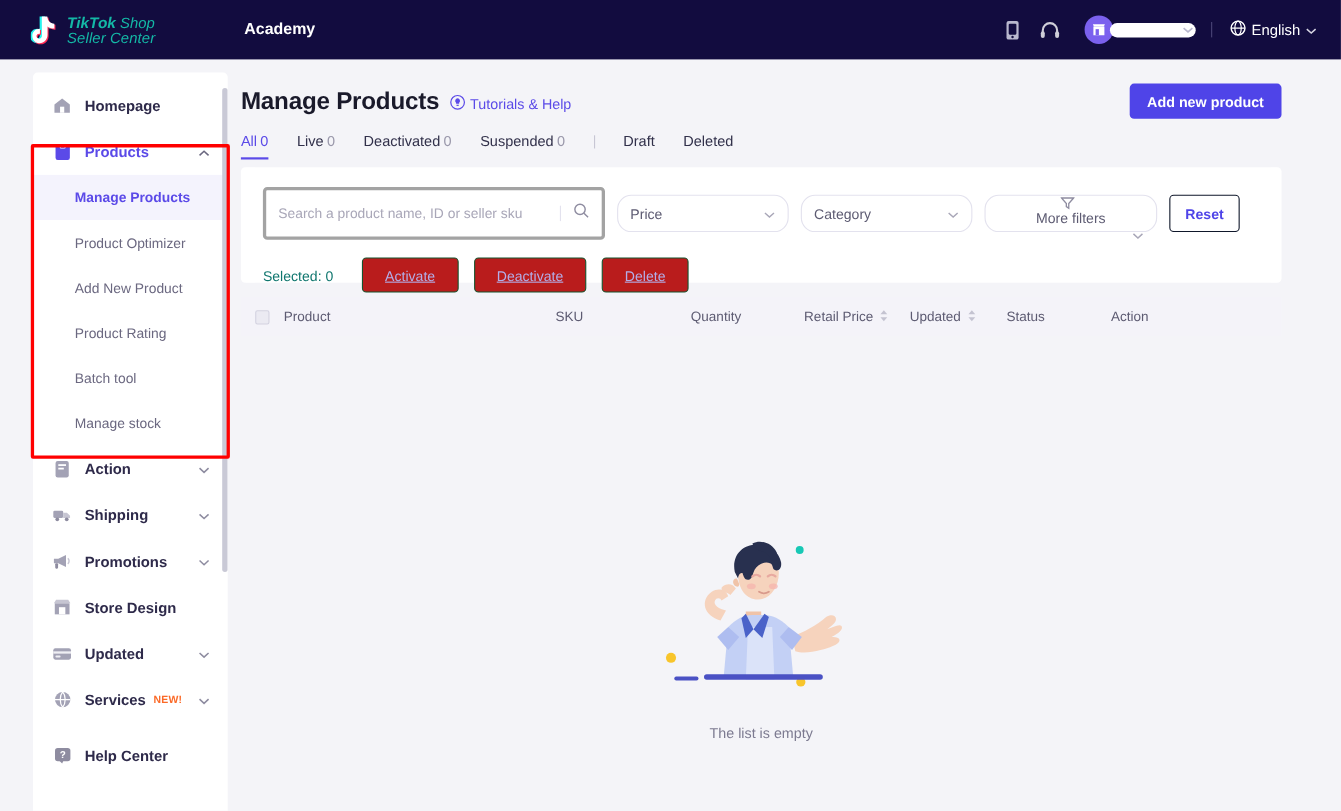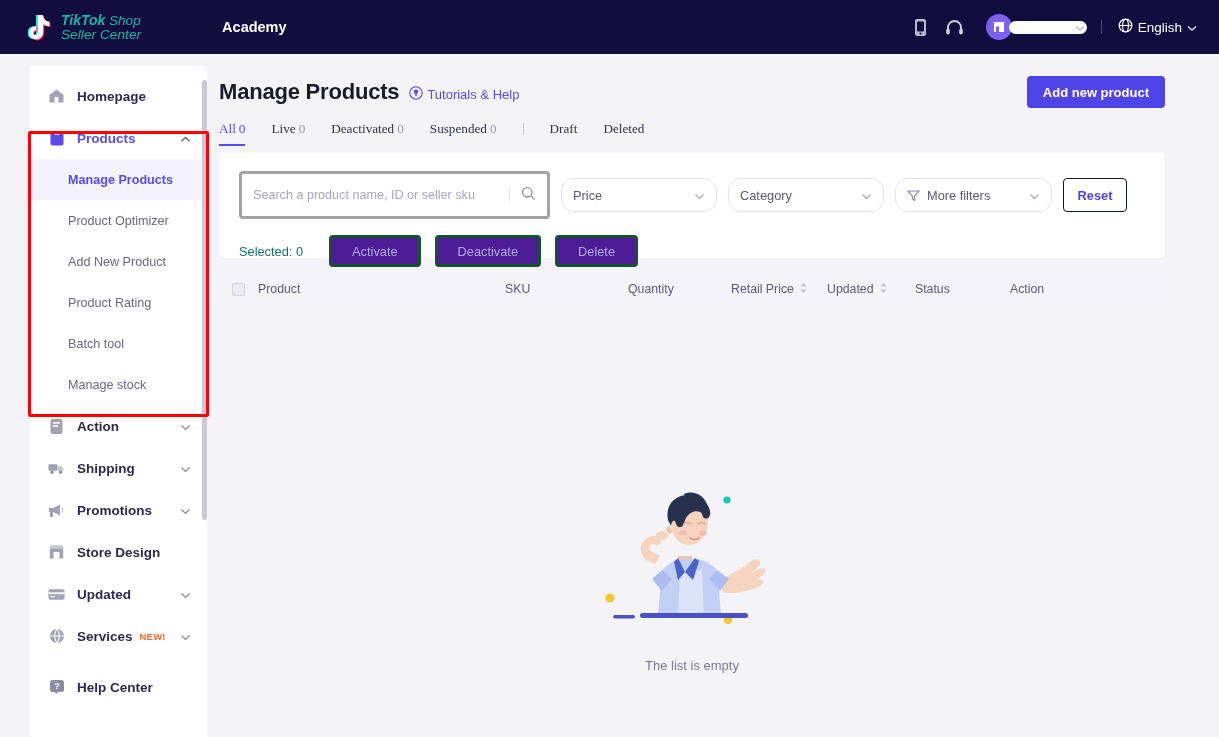--- a/index.html
+++ b/index.html
@@ -112,21 +112,21 @@
     cursor: pointer;
   }
   .add-btn {
     margin-left: auto; margin-right: 54px; margin-top: 10px;
     background: #4f44e8; color: #fff;
     font-size: 13px; font-weight: 700;
     border: none; border-radius: 4px;
     padding: 0 16px; height: 32px; cursor: pointer;
   }
 
-  .tabs { display: flex; align-items: center; margin-top: 13px; font-family: Liberation Serif, serif; }
+  .tabs { display: flex; align-items: center; margin-top: 13px; }
   .tab {
     font-size: 13.2px; color: #31304a; cursor: pointer;
     margin-right: 26px; position: relative; padding-bottom: 9px;
   }
   .tab .cnt { color: #9a98ab; margin-left: 3px; }
   .tab.active { color: #5b4ae8; }
   .tab.active .cnt { color: #5b4ae8; }
   .tab.active::after {
     content: ""; position: absolute; left: 0; bottom: 0;
     width: 100%; height: 2px; background: #5b4ae8;
@@ -152,39 +152,40 @@
   }
   .search-box input::placeholder { color: #a9a7b8; }
   .search-sep { width: 1px; height: 14px; background: #e3e2ee; margin-right: 11px; }
   .sel {
     width: 156px; height: 34px;
     border: 1px solid #e3e2ee; border-radius: 13px;
     display: flex; align-items: center; padding: 0 11px;
     font-size: 12.8px; color: #5d5b72; cursor: pointer; background: #fff;
   }
   .sel .chev { margin-left: auto; }
-  .sel.wide { width: 157px; }
+  .sel.wide { width: 157px; flex-direction: column; }
   .sel .funnel { margin-right: 7px; display: flex; }
   .reset-btn {
     width: 64px; height: 34px;
     border: 1px solid #0f172a; border-radius: 4px;
     background: #fff; color: #4f44e8;
     font-size: 12.8px; font-weight: 700; cursor: pointer;
     font-family: "Liberation Sans", sans-serif;
   }
 
   .action-row { display: flex; align-items: center; margin-top: 16px; }
   .sel-count { font-size: 12.8px; color: #4b495f; margin-right: 26px; }
   .sel-count span { color: #0f766e; }
   .ghost-btn {
     height: 32px; padding: 0 20px; margin-right: 14px;
-    border: 3px solid #14532d; border-radius: 4px;
-    background: #4c1d95; color: #b3aee8;
+    border: 1px solid #14532d; border-radius: 4px;
+    background: #b91c1c; color: #b3aee8;
     font-size: 12.8px; cursor: not-allowed;
     font-family: "Liberation Sans", sans-serif;
+    text-decoration: underline;
   }
 
   .table-head {
     margin-top: 13px; margin-right: 54px;
     height: 36px; background: #f4f3f9;
     display: flex; align-items: center;
     font-size: 12.3px; color: #5d5b72;
   }
   .chk {
     width: 13px; height: 13px; margin-left: 13px; margin-right: 13px;

